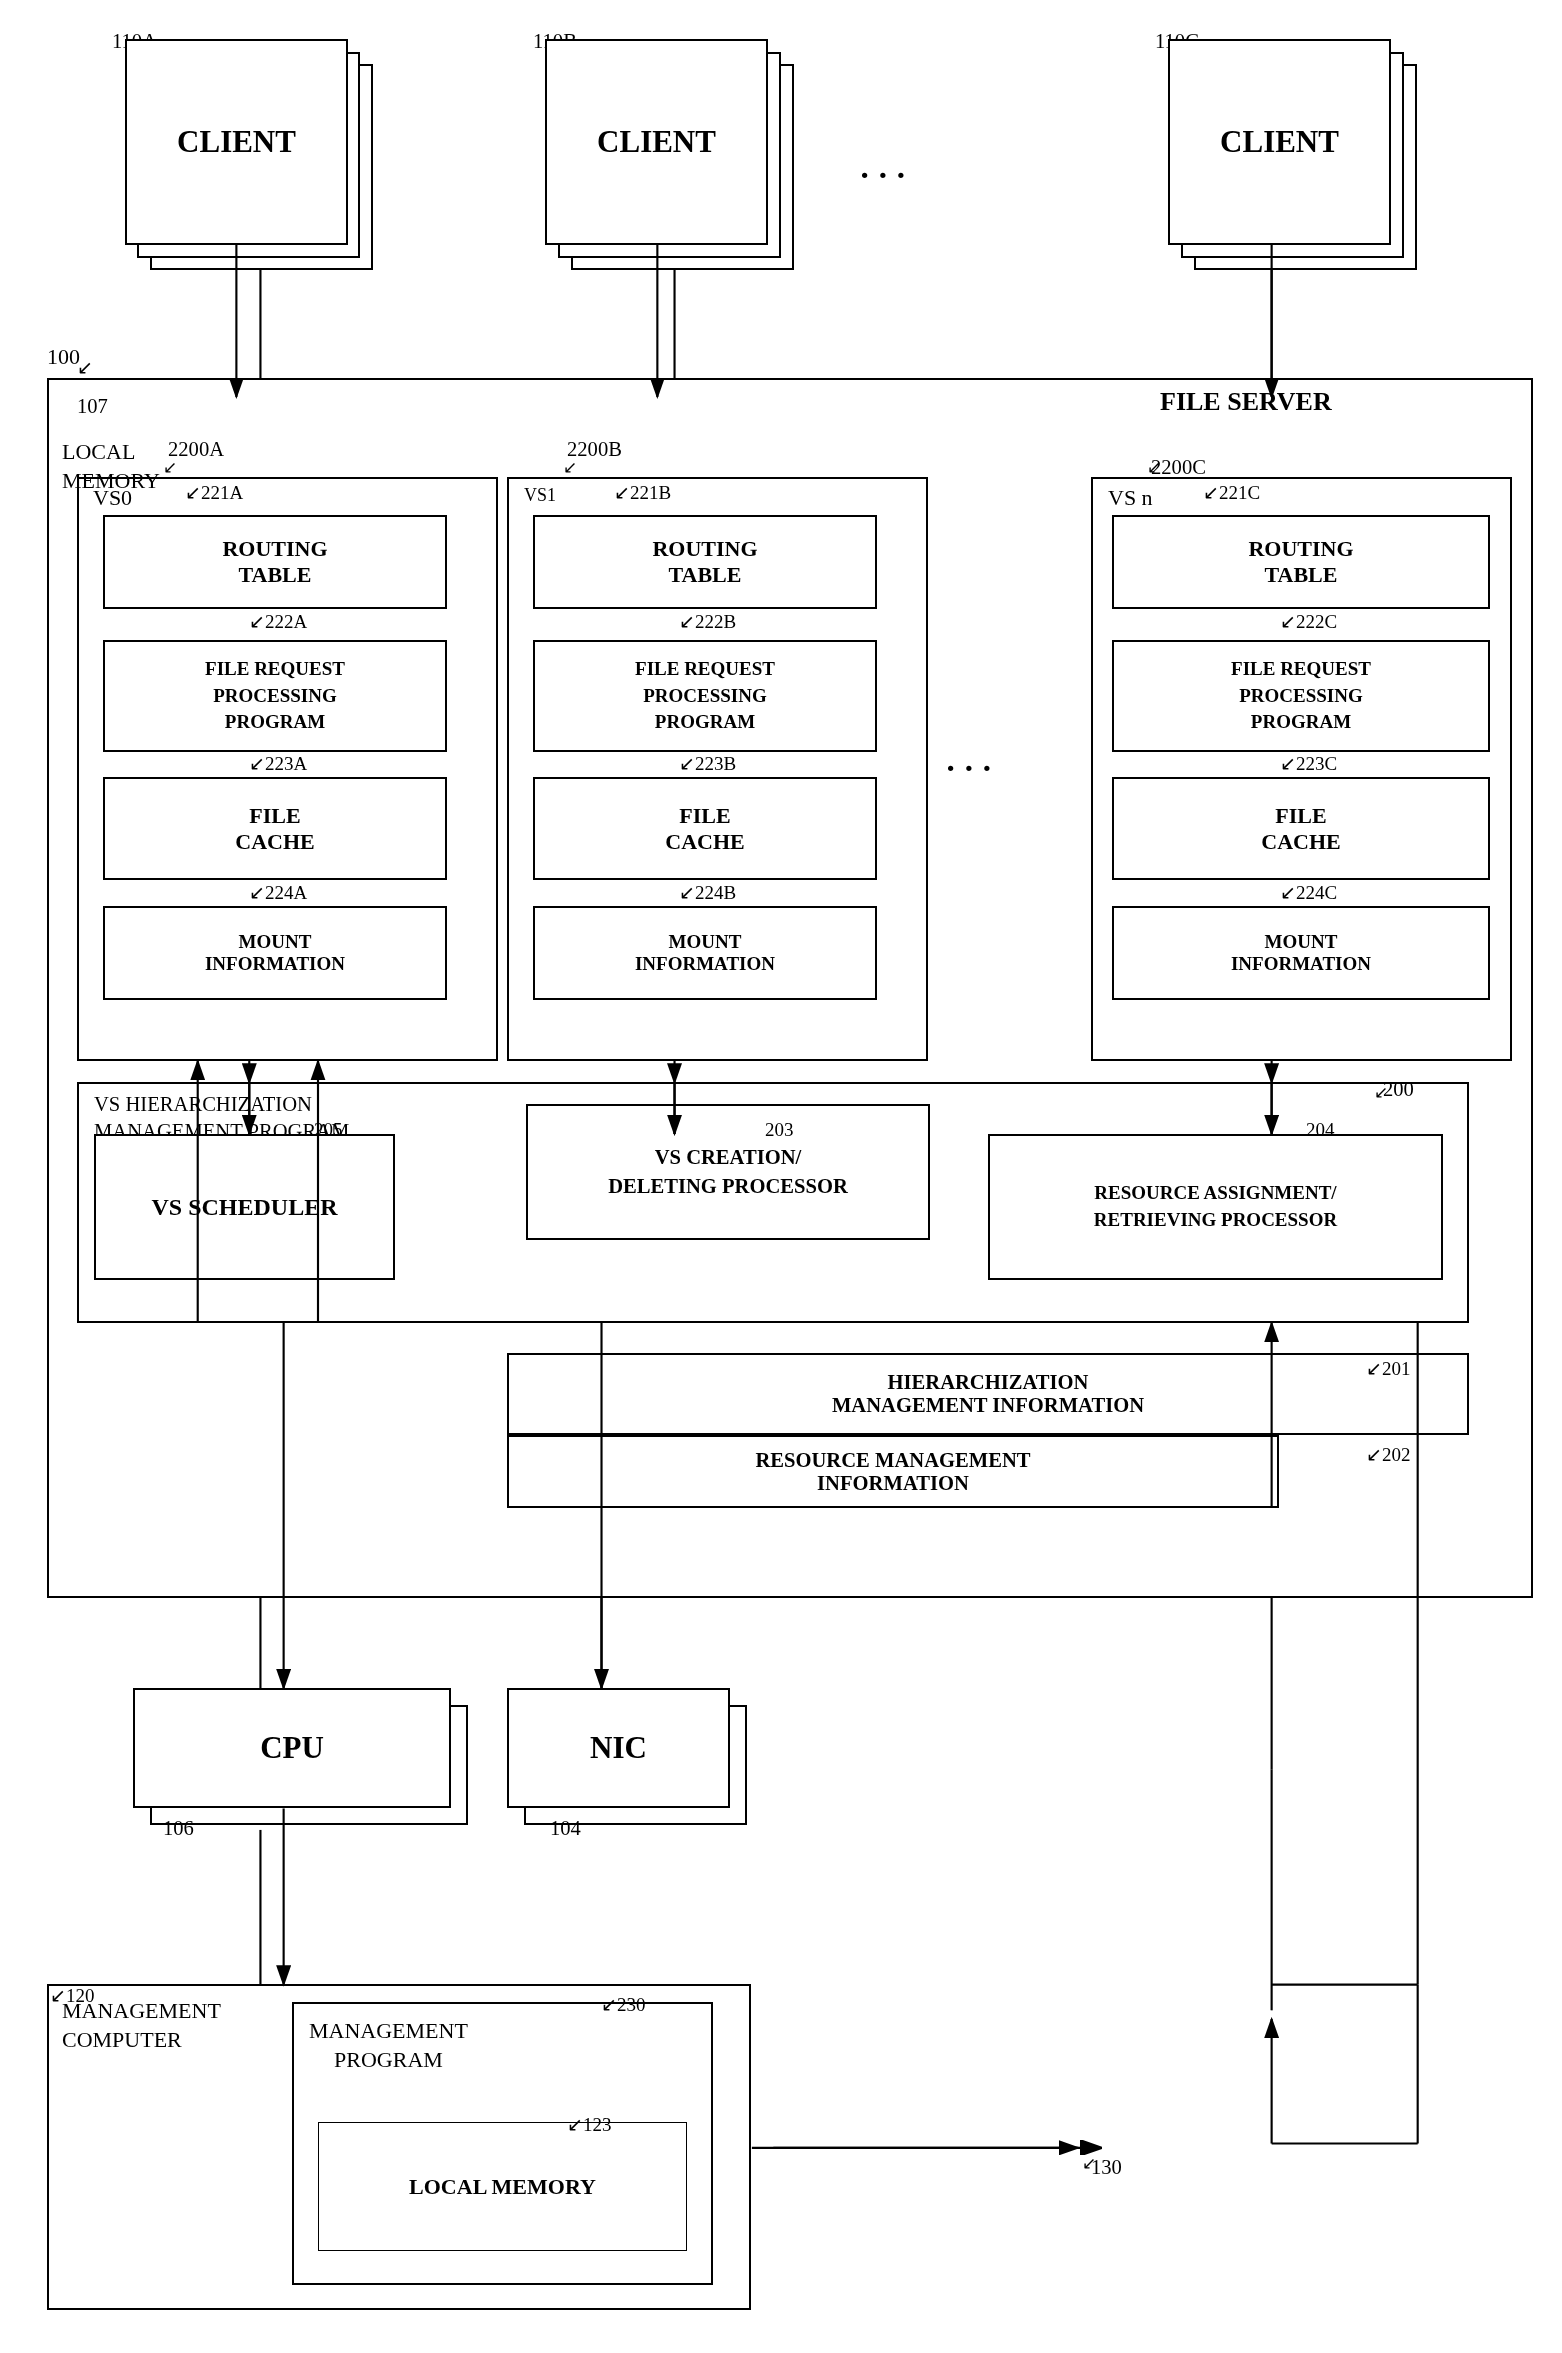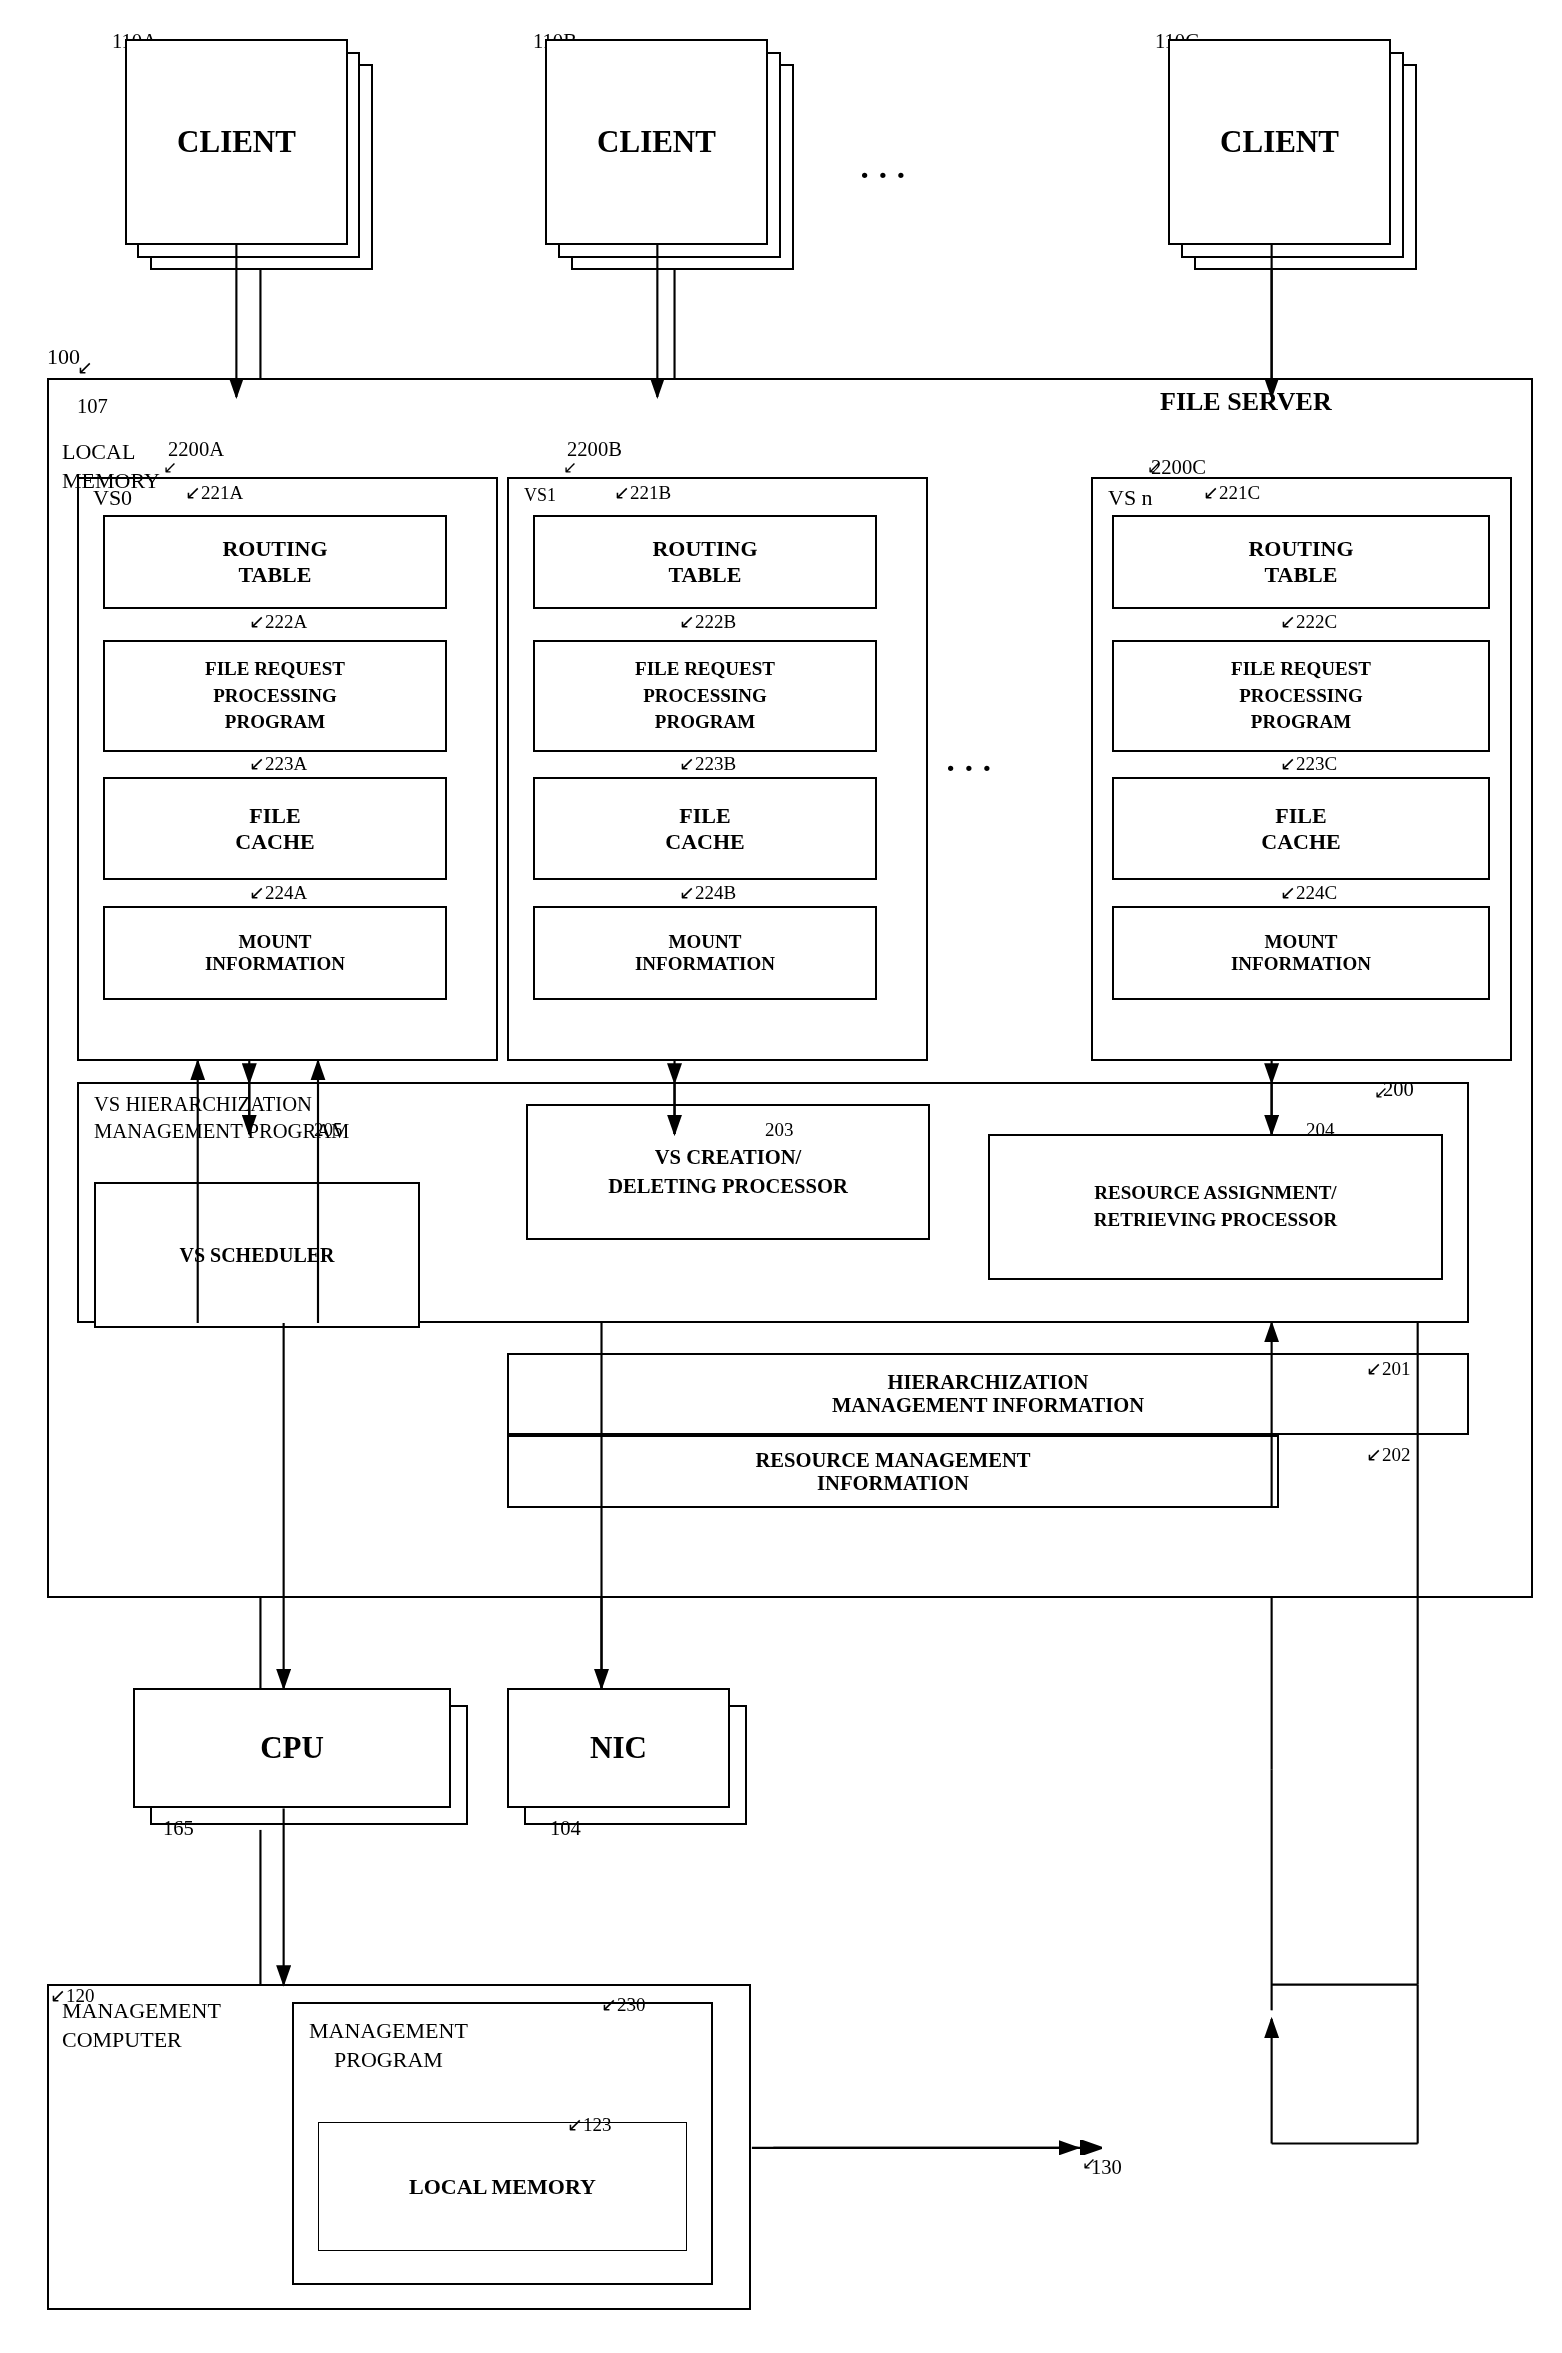--- a/index.html
+++ b/index.html
@@ -184,38 +184,38 @@
   <div class="box" style="left:1112px;top:777px;width:378px;height:103px;z-index:5;font-size:22px;">FILE<br>CACHE</div>
   <div class="label" style="left:1280px;top:881px;font-size:19px;z-index:5;">↙224C</div>
 
   <div class="box" style="left:1112px;top:906px;width:378px;height:94px;z-index:5;font-size:19px;">MOUNT<br>INFORMATION</div>
 
   <div style="position:absolute;left:77px;top:1082px;width:1392px;height:241px;border:2.6px solid #000;background:#fff;z-index:3;"></div>
   <div class="label" style="left:94px;top:1091px;font-size:20.6px;white-space:pre;text-align:left;line-height:1.3;z-index:5;">VS HIERARCHIZATION<br>MANAGEMENT PROGRAM</div>
   <div class="label" style="left:1383px;top:1078px;font-size:20.6px;z-index:5;font-family:Liberation Serif, serif;">200</div>
   <div style="position:absolute;left:1374px;top:1082px;font-size:17px;z-index:5;">↙</div>
 
-  <div class="box" style="left:94px;top:1182px;width:326px;height:146px;z-index:5;font-size:20px;">VS SCHEDULER</div>
+  <div class="box" style="left:94px;top:1134px;width:301px;height:146px;z-index:5;font-size:24px;">VS SCHEDULER</div>
   <div class="label" style="left:314px;top:1119px;font-size:19px;z-index:5;">205</div>
 
   <div class="box" style="left:507px;top:1104px;width:404px;height:136px;z-index:5;font-size:20.6px;line-height:1.4;margin-left:19px;">VS CREATION/<br>DELETING PROCESSOR</div>
   <div class="label" style="left:765px;top:1119px;font-size:19px;z-index:5;">203</div>
 
   <div class="box" style="left:988px;top:1134px;width:455px;height:146px;z-index:5;font-size:19px;line-height:1.4;">RESOURCE ASSIGNMENT/<br>RETRIEVING PROCESSOR</div>
   <div class="label" style="left:1306px;top:1119px;font-size:19px;z-index:5;">204</div>
 
   <div class="box" style="left:507px;top:1353px;width:962px;height:82px;z-index:5;font-size:20.6px;">HIERARCHIZATION<br>MANAGEMENT INFORMATION</div>
   <div class="label" style="left:1366px;top:1357px;font-size:19px;z-index:5;">↙201</div>
 
   <div class="box" style="left:507px;top:1435px;width:772px;height:73px;z-index:5;font-size:20.6px;">RESOURCE MANAGEMENT<br>INFORMATION</div>
   <div class="label" style="left:1366px;top:1443px;font-size:19px;z-index:5;">↙202</div>
 
   <div style="position:absolute;left:150px;top:1705px;width:318px;height:120px;border:2.6px solid #000;background:#fff;z-index:2;"></div>
   <div class="box" style="left:133px;top:1688px;width:318px;height:120px;z-index:3;font-size:31px;font-weight:bold;">CPU</div>
-  <div class="label" style="left:163px;top:1817px;font-size:20.6px;z-index:5;">165</div>
+  <div class="label" style="left:163px;top:1817px;font-size:20.6px;z-index:5;">106</div>
 
   <div style="position:absolute;left:524px;top:1705px;width:223px;height:120px;border:2.6px solid #000;background:#fff;z-index:2;"></div>
   <div class="box" style="left:507px;top:1688px;width:223px;height:120px;z-index:3;font-size:31px;font-weight:bold;">NIC</div>
   <div class="label" style="left:550px;top:1817px;font-size:20.6px;z-index:5;">104</div>
 
   <div style="position:absolute;left:47px;top:1984px;width:704px;height:326px;border:2.6px solid #000;background:#fff;z-index:2;"></div>
   <div class="label" style="left:62px;top:1997px;font-size:22px;white-space:pre;text-align:left;line-height:1.3;z-index:5;">MANAGEMENT<br>COMPUTER</div>
   <div class="label" style="left:50px;top:1984px;font-size:19px;z-index:5;">↙120</div>
 
   <div style="position:absolute;left:292px;top:2002px;width:421px;height:283px;border:2.6px solid #000;background:#fff;z-index:4;"></div>

